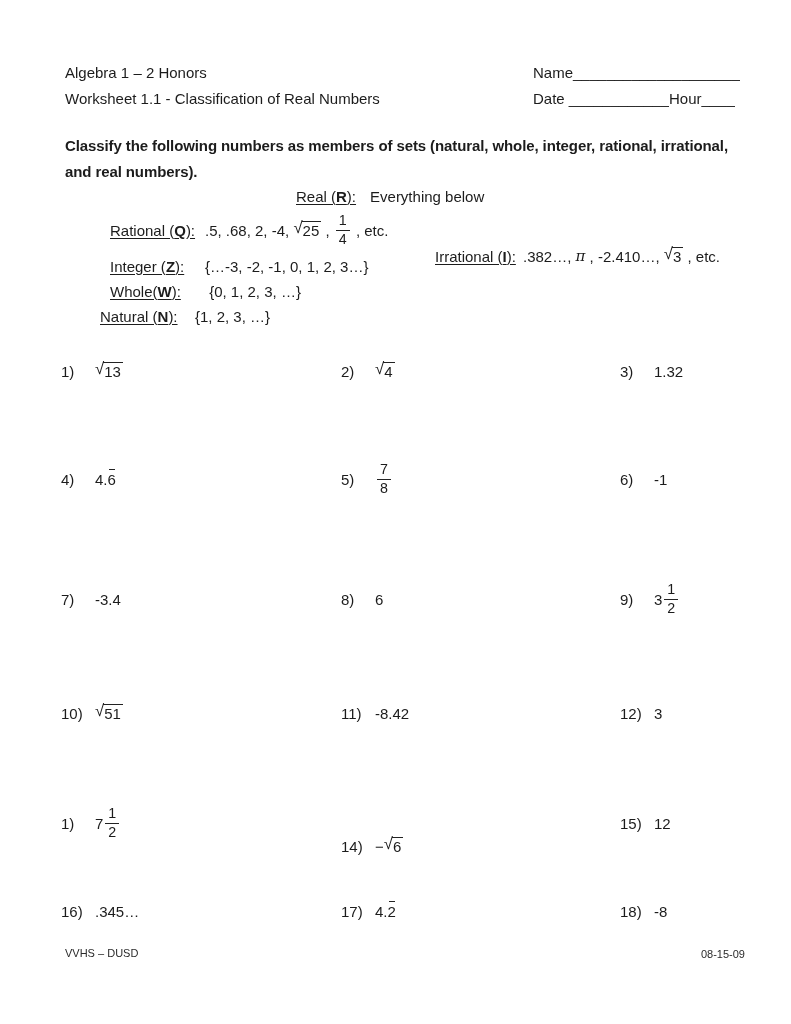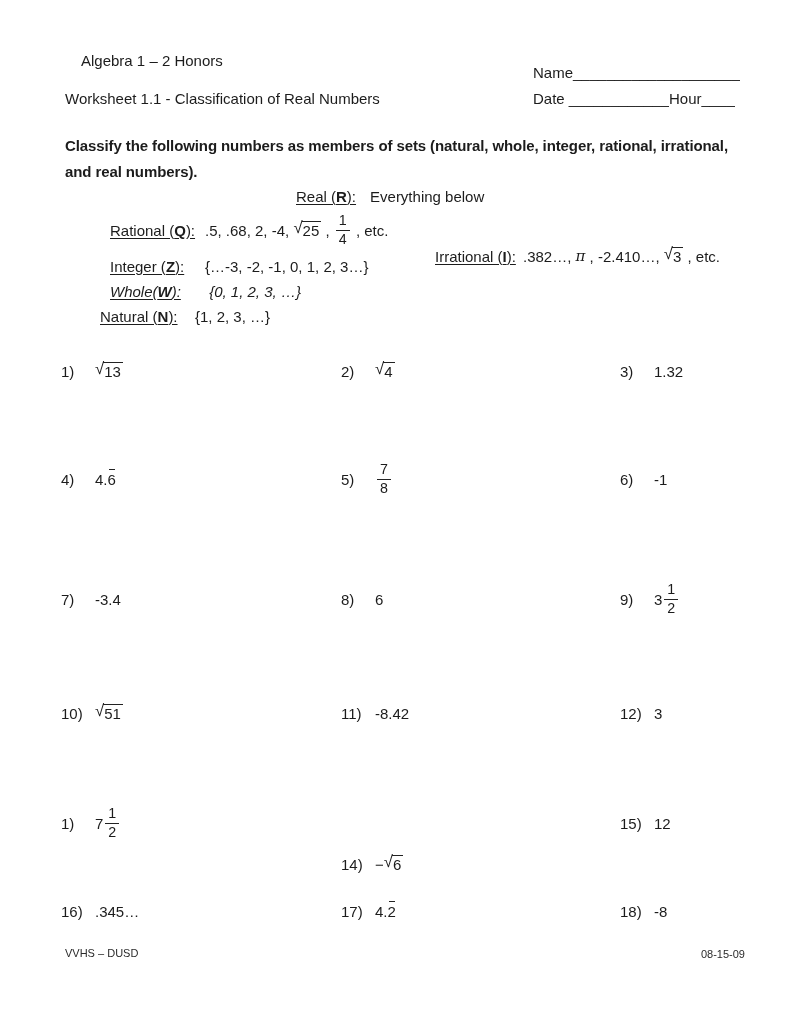--- a/index.html
+++ b/index.html
@@ -29,21 +29,21 @@
   .pcell{position:absolute;display:flex;align-items:center;height:44px;}
   .pnum{flex:0 0 34px;}
   .pval{display:inline-flex;align-items:center;}
   .footer-txt{font-size:11px;color:#2a2a2a;}
 </style>
 </head>
 <body>
 
 <div class="page">
 
-  <div class="abs" style="left:65px;top:52px;margin-left:16px;">Algebra 1 – 2 Honors</div>
+  <div class="abs" style="left:65px;top:64px;">Algebra 1 – 2 Honors</div>
   <div class="abs" style="left:65px;top:90px;">Worksheet 1.1 - Classification of Real Numbers</div>
 
   <div class="abs" style="left:533px;top:64px;">
     <span>Name</span><span>____________________</span>
   </div>
   <div class="abs" style="left:533px;top:90px;">
     <span>Date </span><span>____________</span><span>Hour</span><span>____</span>
   </div>
 
   <div class="abs instr" style="left:65px;top:137px;">Classify the following numbers as members of sets (natural, whole, integer, rational, irrational,</div>
@@ -62,21 +62,21 @@
   <div class="abs set-line" style="left:435px;top:213px;height:34px;margin-top:26px;">
     <span class="irr-label"><span class="ulabel"><span>Irrational (</span><span class="b">I</span><span>):</span></span></span>
     <span class="set-desc" style="display:inline-flex;align-items:center;"><span style="white-space: pre;">.382…, </span><span class="pi">π</span><span style="white-space: pre;"> , -2.410…, </span><span class="sqrt"><span class="rsign">√</span><span class="rad">3</span></span><span style="white-space: pre;"> , etc.</span></span>
   </div>
 
   <div class="abs set-line" style="left:110px;top:258px;">
     <span class="set-label"><span class="ulabel"><span>Integer (</span><span class="b">Z</span><span>):</span></span></span>
     <span class="set-desc">{…-3, -2, -1, 0, 1, 2, 3…}</span>
   </div>
 
-  <div class="abs set-line" style="left:110px;top:283px;font-style:italic;">
+  <div class="abs set-line" style="left:110px;top:283px;">
     <span class="set-label"><span class="ulabel"><span>Whole(</span><span class="b">W</span><span>):</span></span></span>
     <span class="set-desc"> {0, 1, 2, 3, …}</span>
   </div>
 
   <div class="abs set-line" style="left:100px;top:308px;">
     <span class="set-label"><span class="ulabel"><span>Natural (</span><span class="b">N</span><span>):</span></span></span>
     <span class="set-desc">{1, 2, 3, …}</span>
   </div>
 
   <div id="problems">
@@ -172,21 +172,21 @@
       <div class="pcell" style="left: 61px; top: 801px;">
         <span class="pnum">1)</span>
         <span class="pval">
           <span style="white-space: pre;">7</span>
           <span class="frac">
             <span class="fn">1</span>
             <span class="fd">2</span>
           </span>
         </span>
       </div>
-      <div class="pcell" style="left: 341px; top: 842px;">
+      <div class="pcell" style="left: 341px; top: 824px;">
         <span class="pnum">14)</span>
         <span class="pval">
           <span style="white-space: pre;">−</span>
           <span class="sqrt">
             <span class="rsign">√</span>
             <span class="rad">6</span>
           </span>
         </span>
       </div>
       <div class="pcell" style="left: 620px; top: 801px;">

